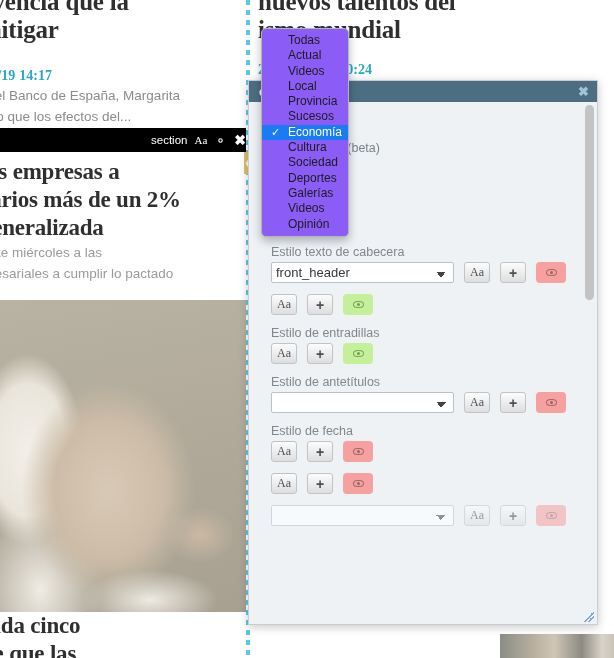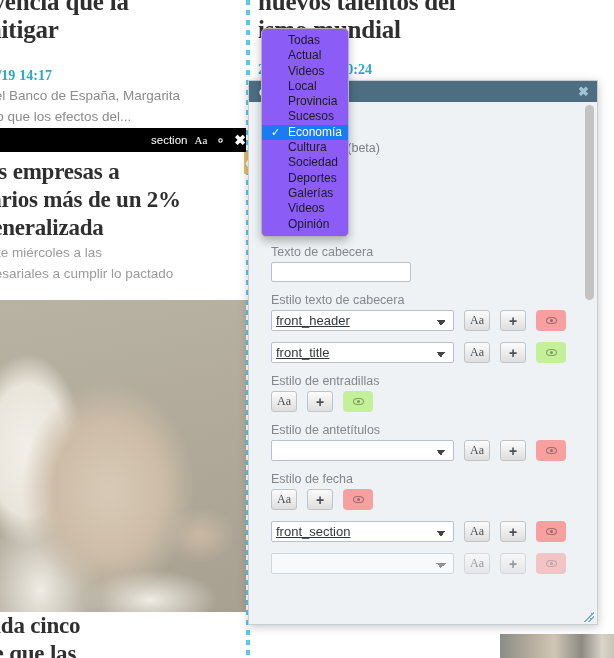--- a/index.html
+++ b/index.html
@@ -151,21 +151,20 @@
     font-size: 13px; color: #33383d;
     height: 21px; padding: 1px 4px;
     border: 1px solid #b7c2cc; border-radius: 2px; background: #fff;
     -webkit-appearance: none; appearance: none;
     background-image:
       linear-gradient(45deg, transparent 50%, #444 50%),
       linear-gradient(135deg, #444 50%, transparent 50%);
     background-position: calc(100% - 12px) 9px, calc(100% - 7px) 9px;
     background-size: 5px 5px, 5px 5px;
     background-repeat: no-repeat;
-    text-decoration: underline;
   }
   select.sel-small { width: 36px; background-position: calc(100% - 11px) 9px, calc(100% - 6px) 9px; }
   input.txt {
     width: 140px; height: 20px;
     border: 1px solid #b7c2cc; border-radius: 2px; background: #fff;
     font-family: "Liberation Sans", sans-serif; font-size: 12px;
     padding: 0 4px; color: #333;
   }
   .style-row { display: flex; align-items: center; gap: 10px; }
   .style-row select.sel { width: 183px; }
@@ -309,44 +308,37 @@
         <span class="chk-lbl">mentos</span>
       </div>
 
       <div class="grp">
         <div class="field-label">Comenzar en</div>
         <select class="sel sel-small">
           <option>1</option>
         </select>
       </div>
 
-      <div class="grp">
-        <div class="field-label">Texto de cabecera</div>
-        <input class="txt" type="text" value="" style="">
-      </div>
 
       <div class="grp">
         <div class="field-label">Estilo texto de cabecera</div>
         <div class="style-row">
           <select class="sel">
             <option>front_header</option>
           </select>
           <div class="btn btn-aa">Aa</div>
           <div class="btn btn-plus">+</div>
           <div class="btn btn-eye eye-off">
               <span class="eye-glyph"></span>
             </div>
         </div>
       </div>
 
       <div class="grp">
         <div class="style-row">
-          <select class="sel">
-            <option>front_title</option>
-          </select>
           <div class="btn btn-aa">Aa</div>
           <div class="btn btn-plus">+</div>
           <div class="btn btn-eye eye-on">
               <span class="eye-glyph"></span>
             </div>
         </div>
       </div>
 
       <div class="grp">
         <div class="field-label">Estilo de entradillas</div>
@@ -379,23 +371,20 @@
           <div class="btn btn-aa">Aa</div>
           <div class="btn btn-plus">+</div>
           <div class="btn btn-eye eye-off">
               <span class="eye-glyph"></span>
             </div>
         </div>
       </div>
 
       <div class="grp">
         <div class="style-row">
-          <select class="sel">
-            <option>front_section</option>
-          </select>
           <div class="btn btn-aa">Aa</div>
           <div class="btn btn-plus">+</div>
           <div class="btn btn-eye eye-off">
               <span class="eye-glyph"></span>
             </div>
         </div>
       </div>
 
       <div class="grp partial-row">
         <div class="style-row">

